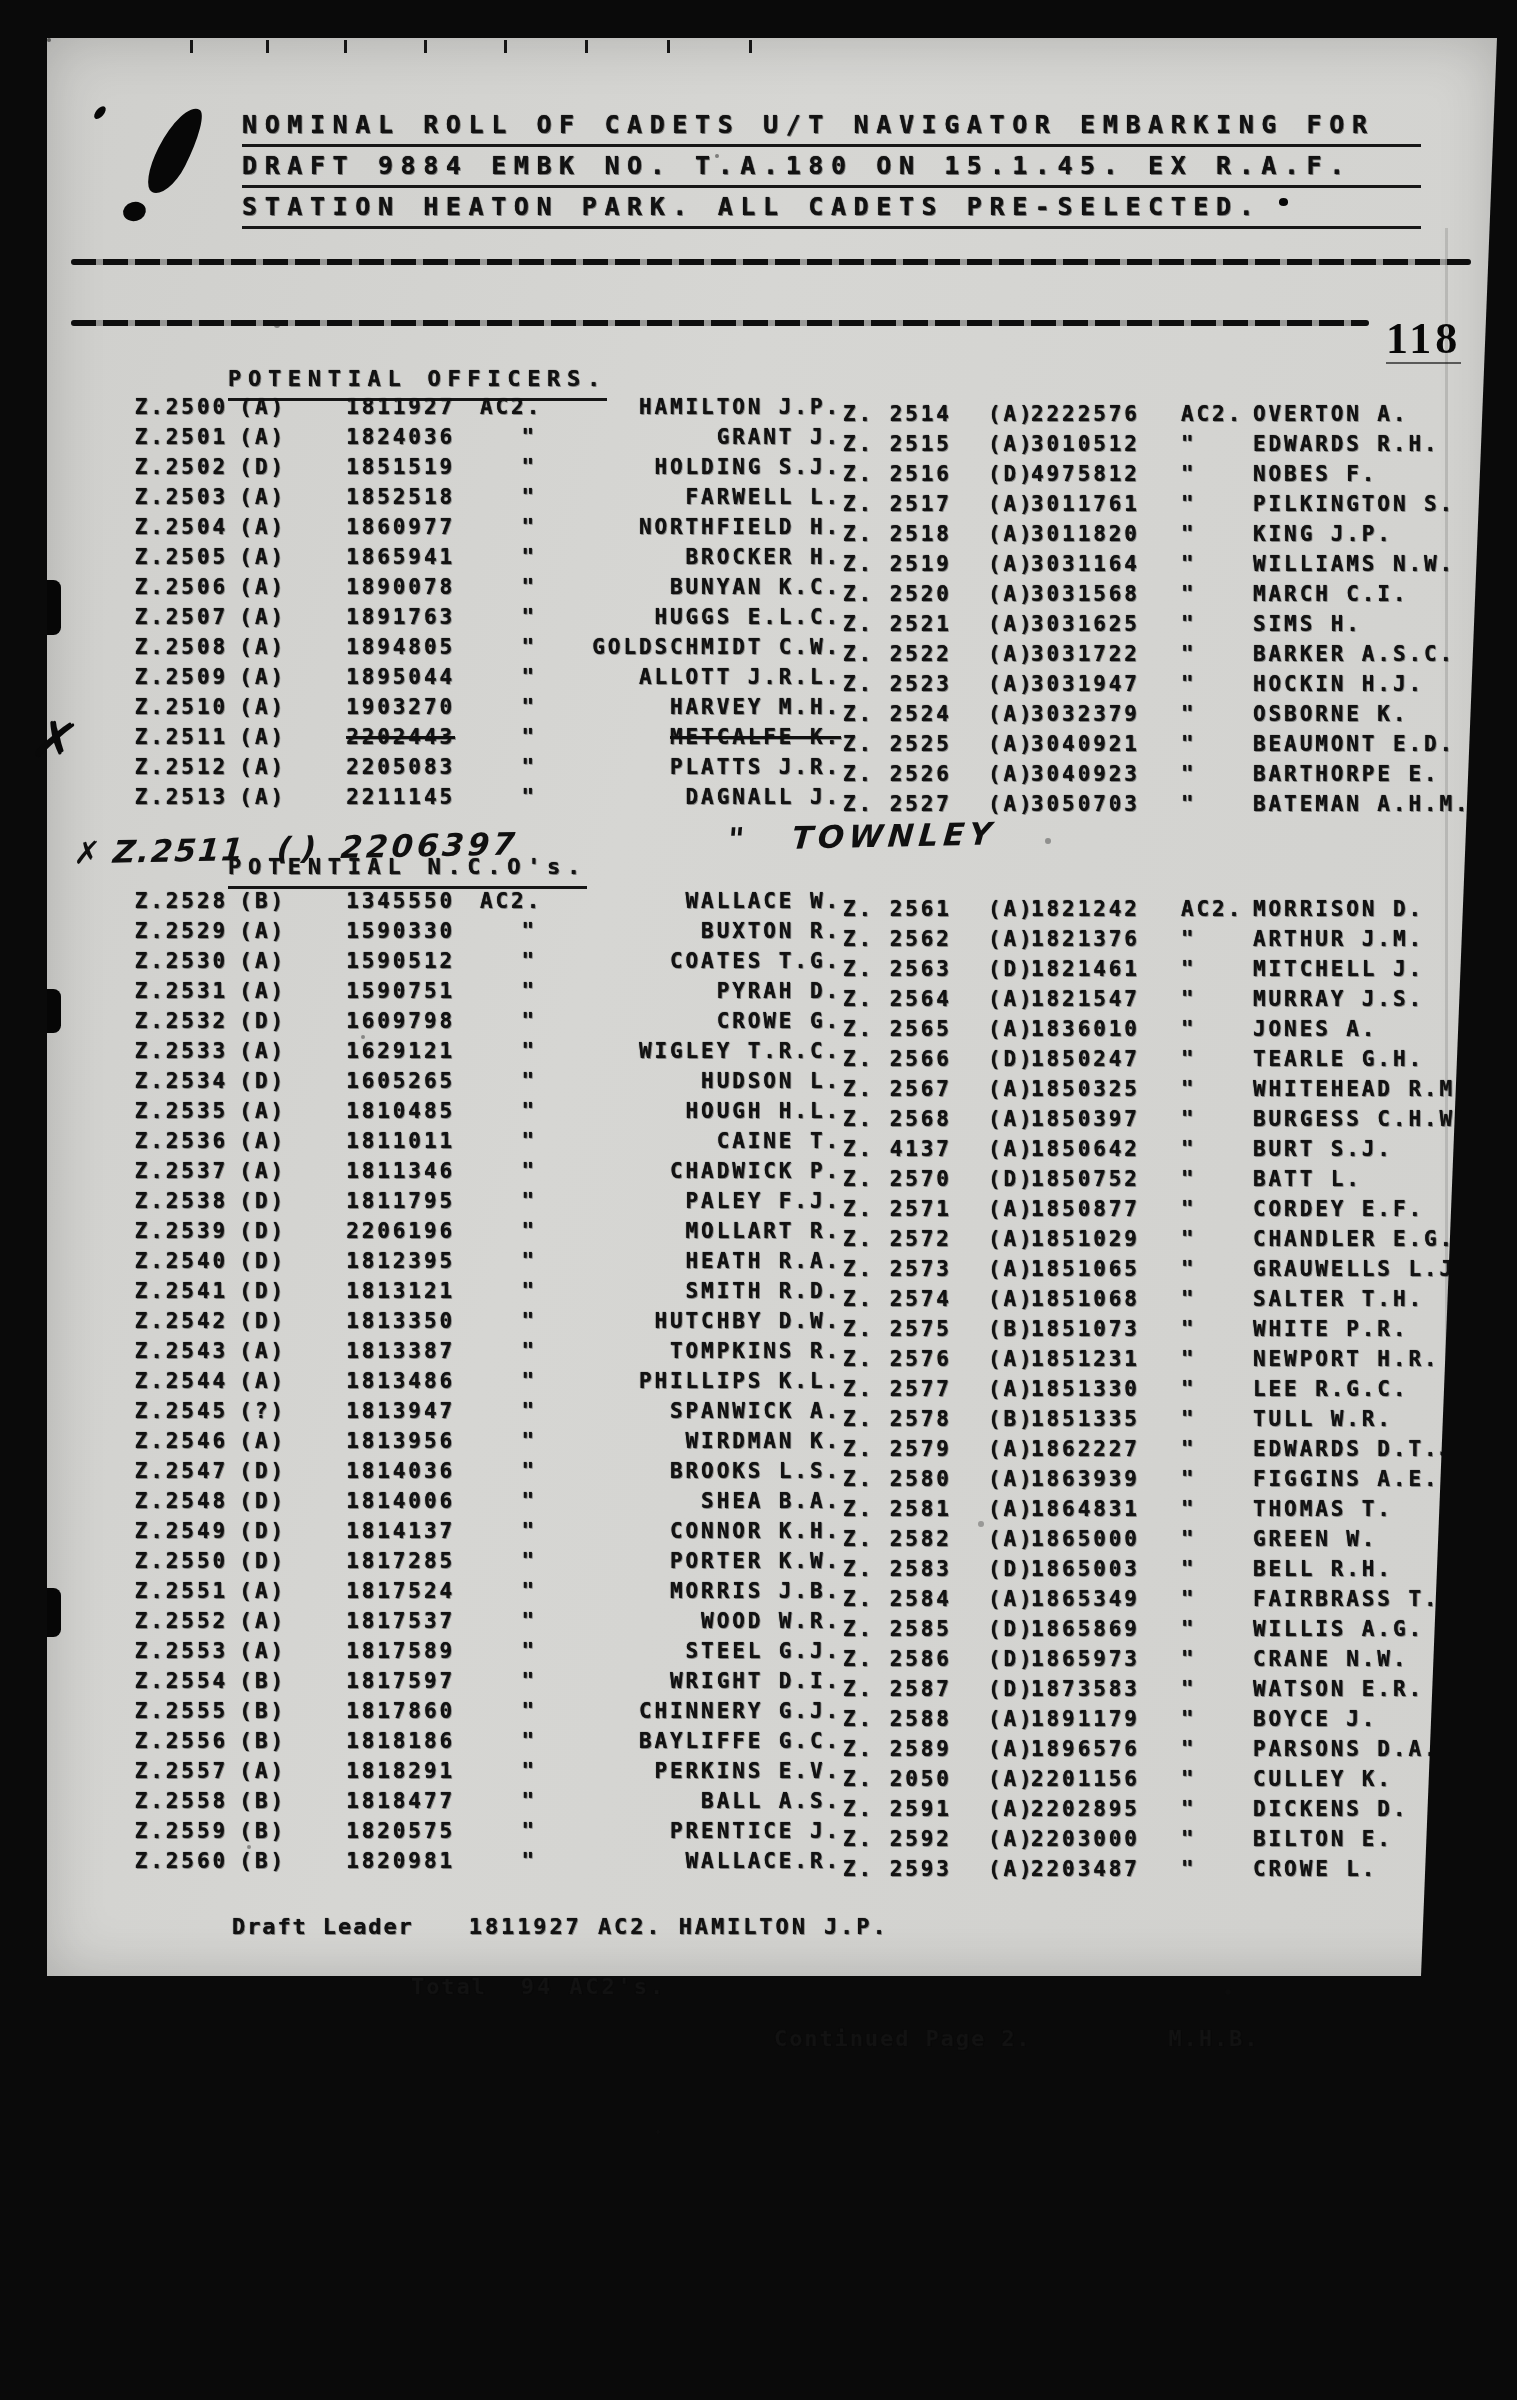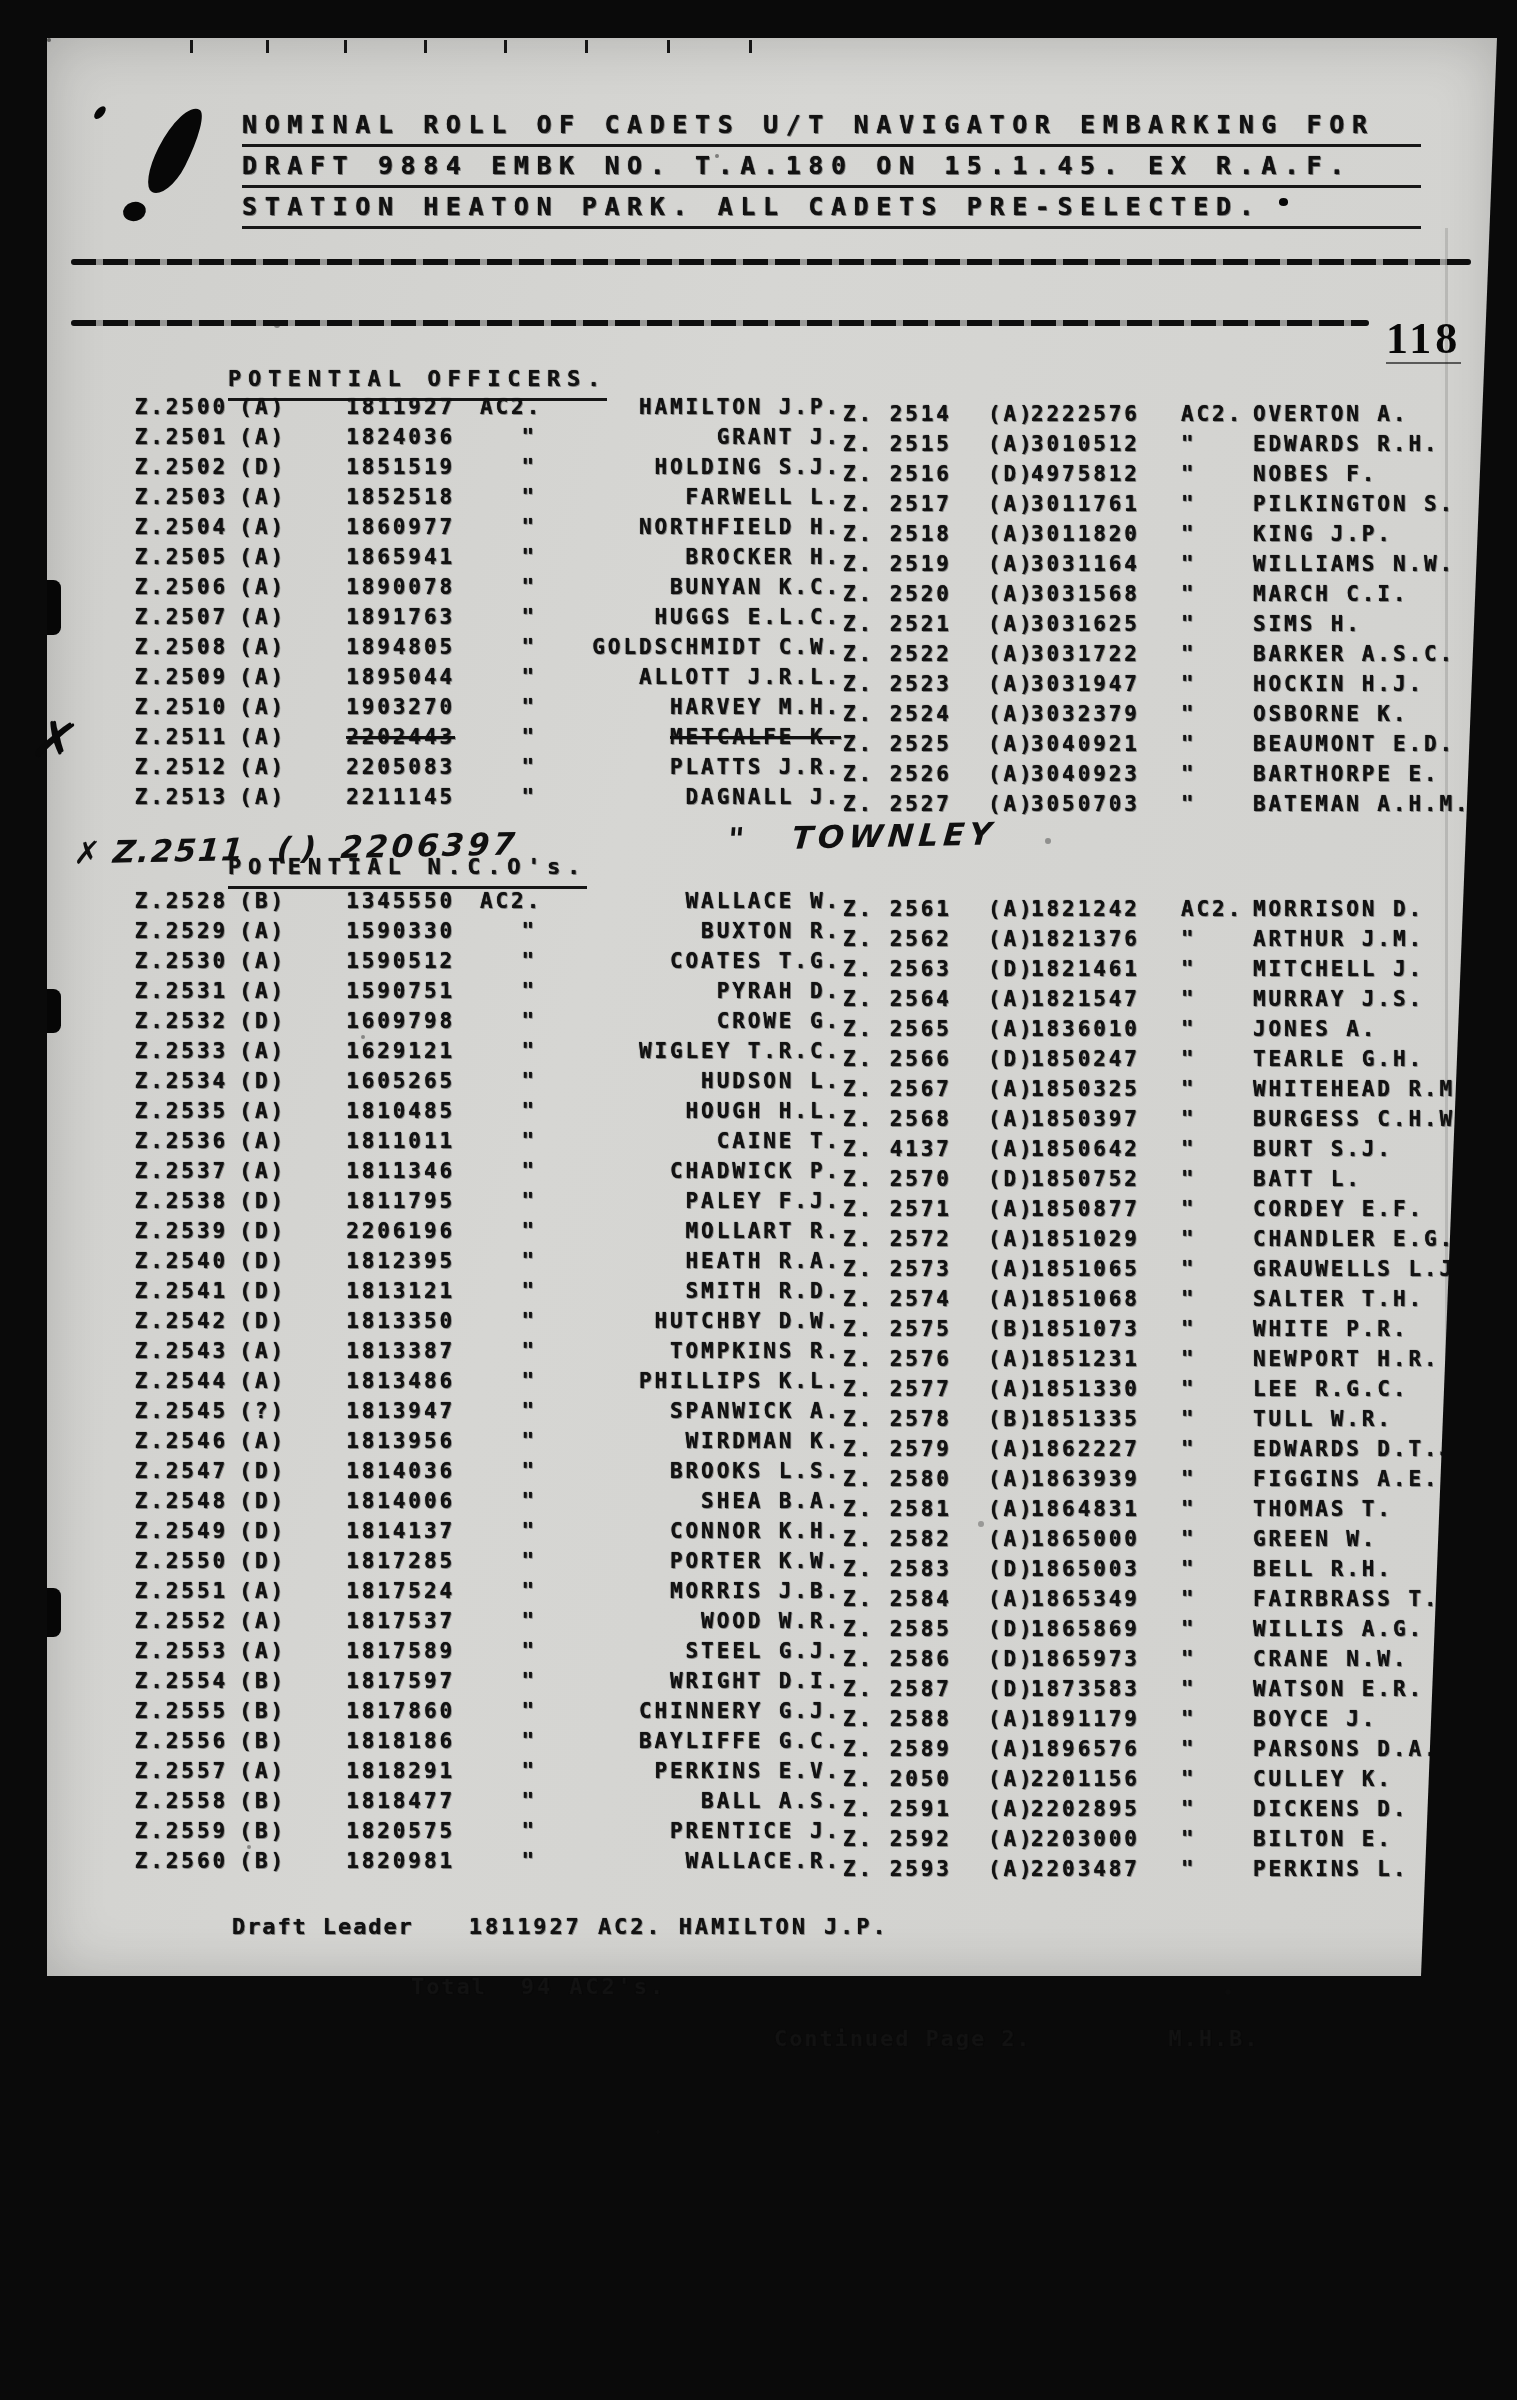--- a/index.html
+++ b/index.html
@@ -812,21 +812,21 @@
           <span class="c cat">(A)</span>
           <span class="c serial">2203000</span>
           <span class="c rank">"</span>
           <span class="c name">BILTON E.</span>
         </div>
           <div class="trow">
           <span class="c id">Z. 2593</span>
           <span class="c cat">(A)</span>
           <span class="c serial">2203487</span>
           <span class="c rank">"</span>
-          <span class="c name">PERKINS L.</span>
+          <span class="c name">CROWE L.</span>
         </div>
         </div>
 
       <div class="f-line" id="f-draft">
         <span>Draft Leader</span><span class="f-val">1811927 AC2. HAMILTON J.P.</span>
       </div>
       <div class="f-line" id="f-total">
         <span>Total</span><span class="f-val">94 AC2's.</span>
       </div>
       <div class="f-line" id="f-cont">

